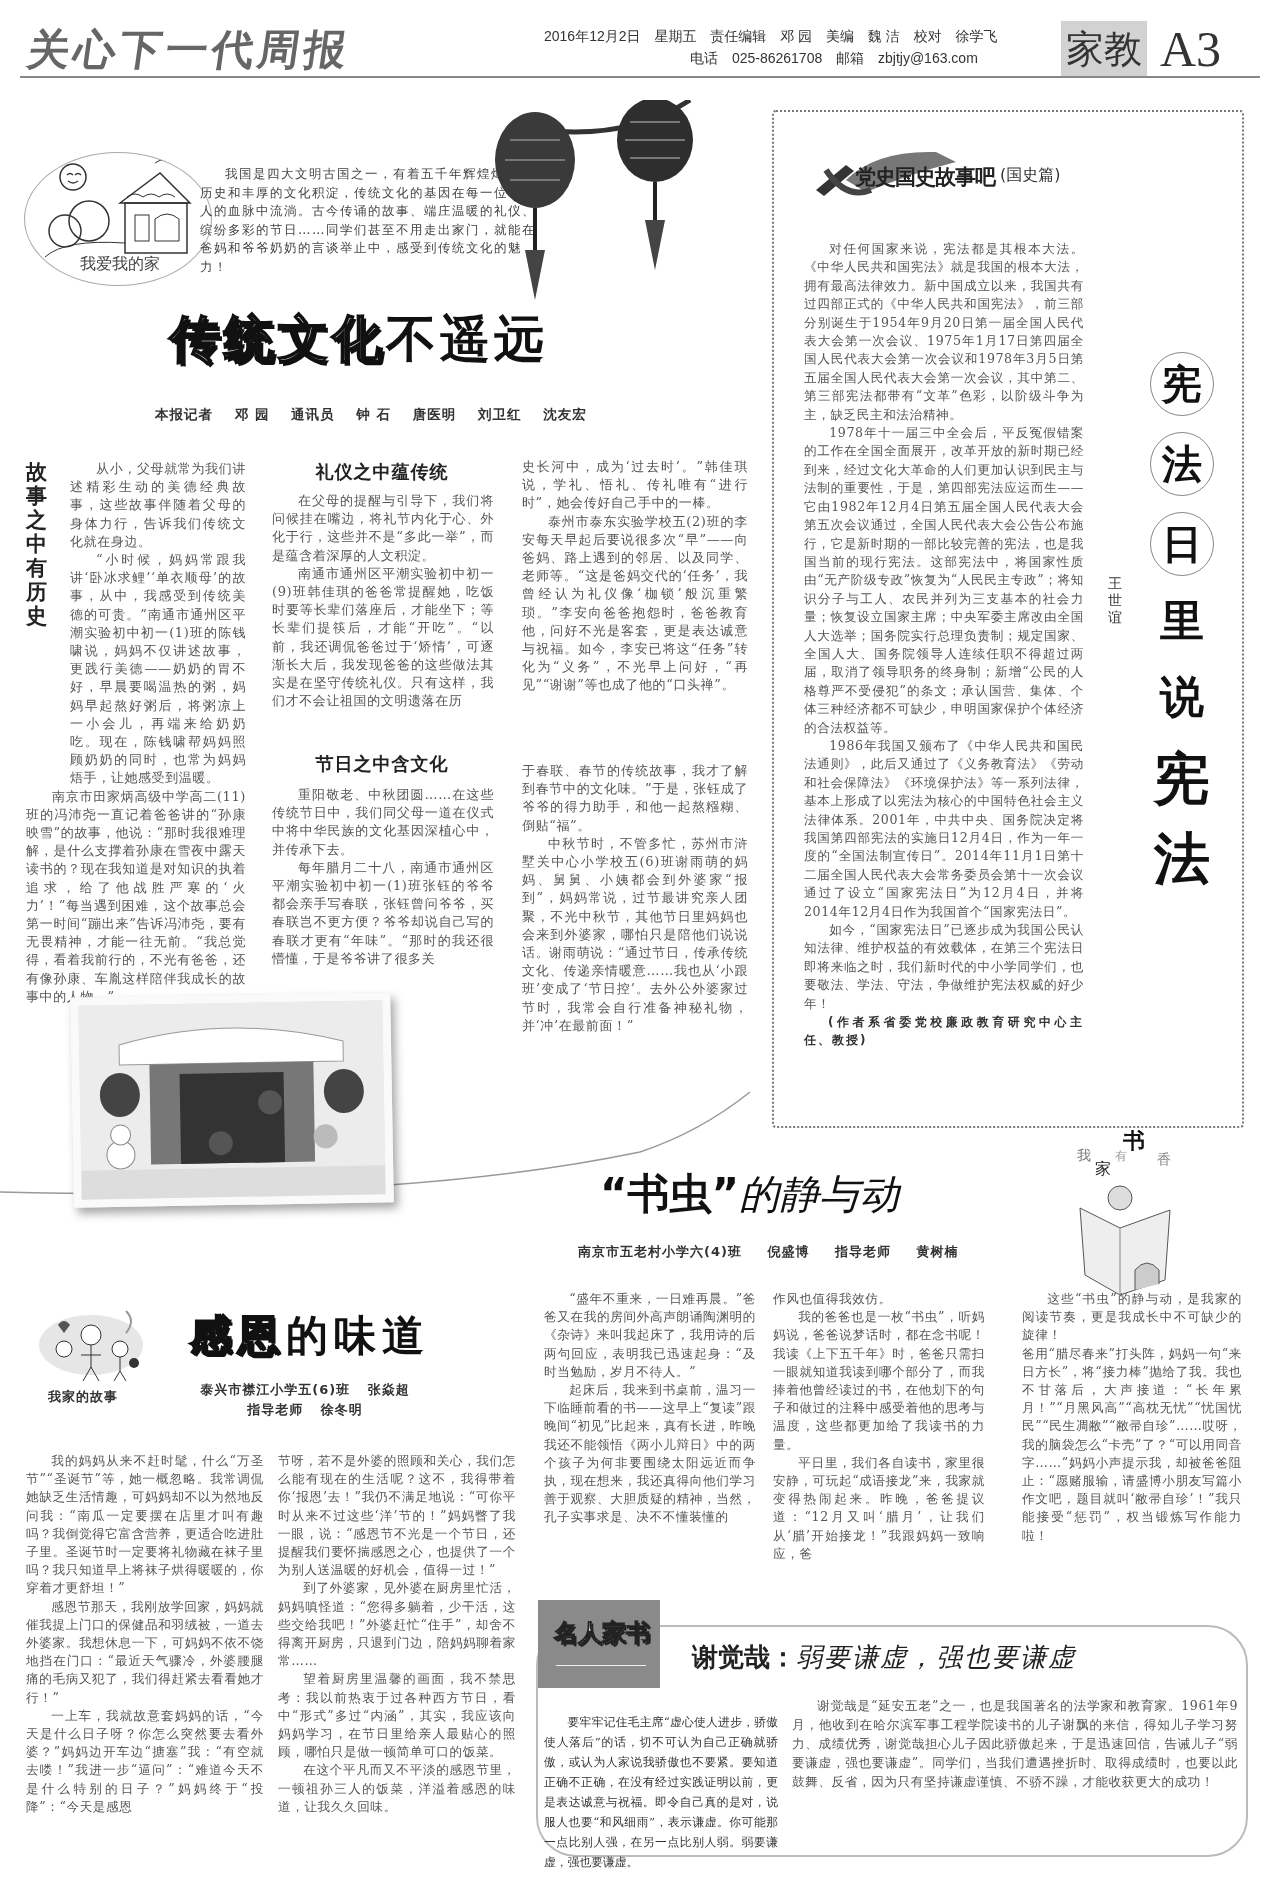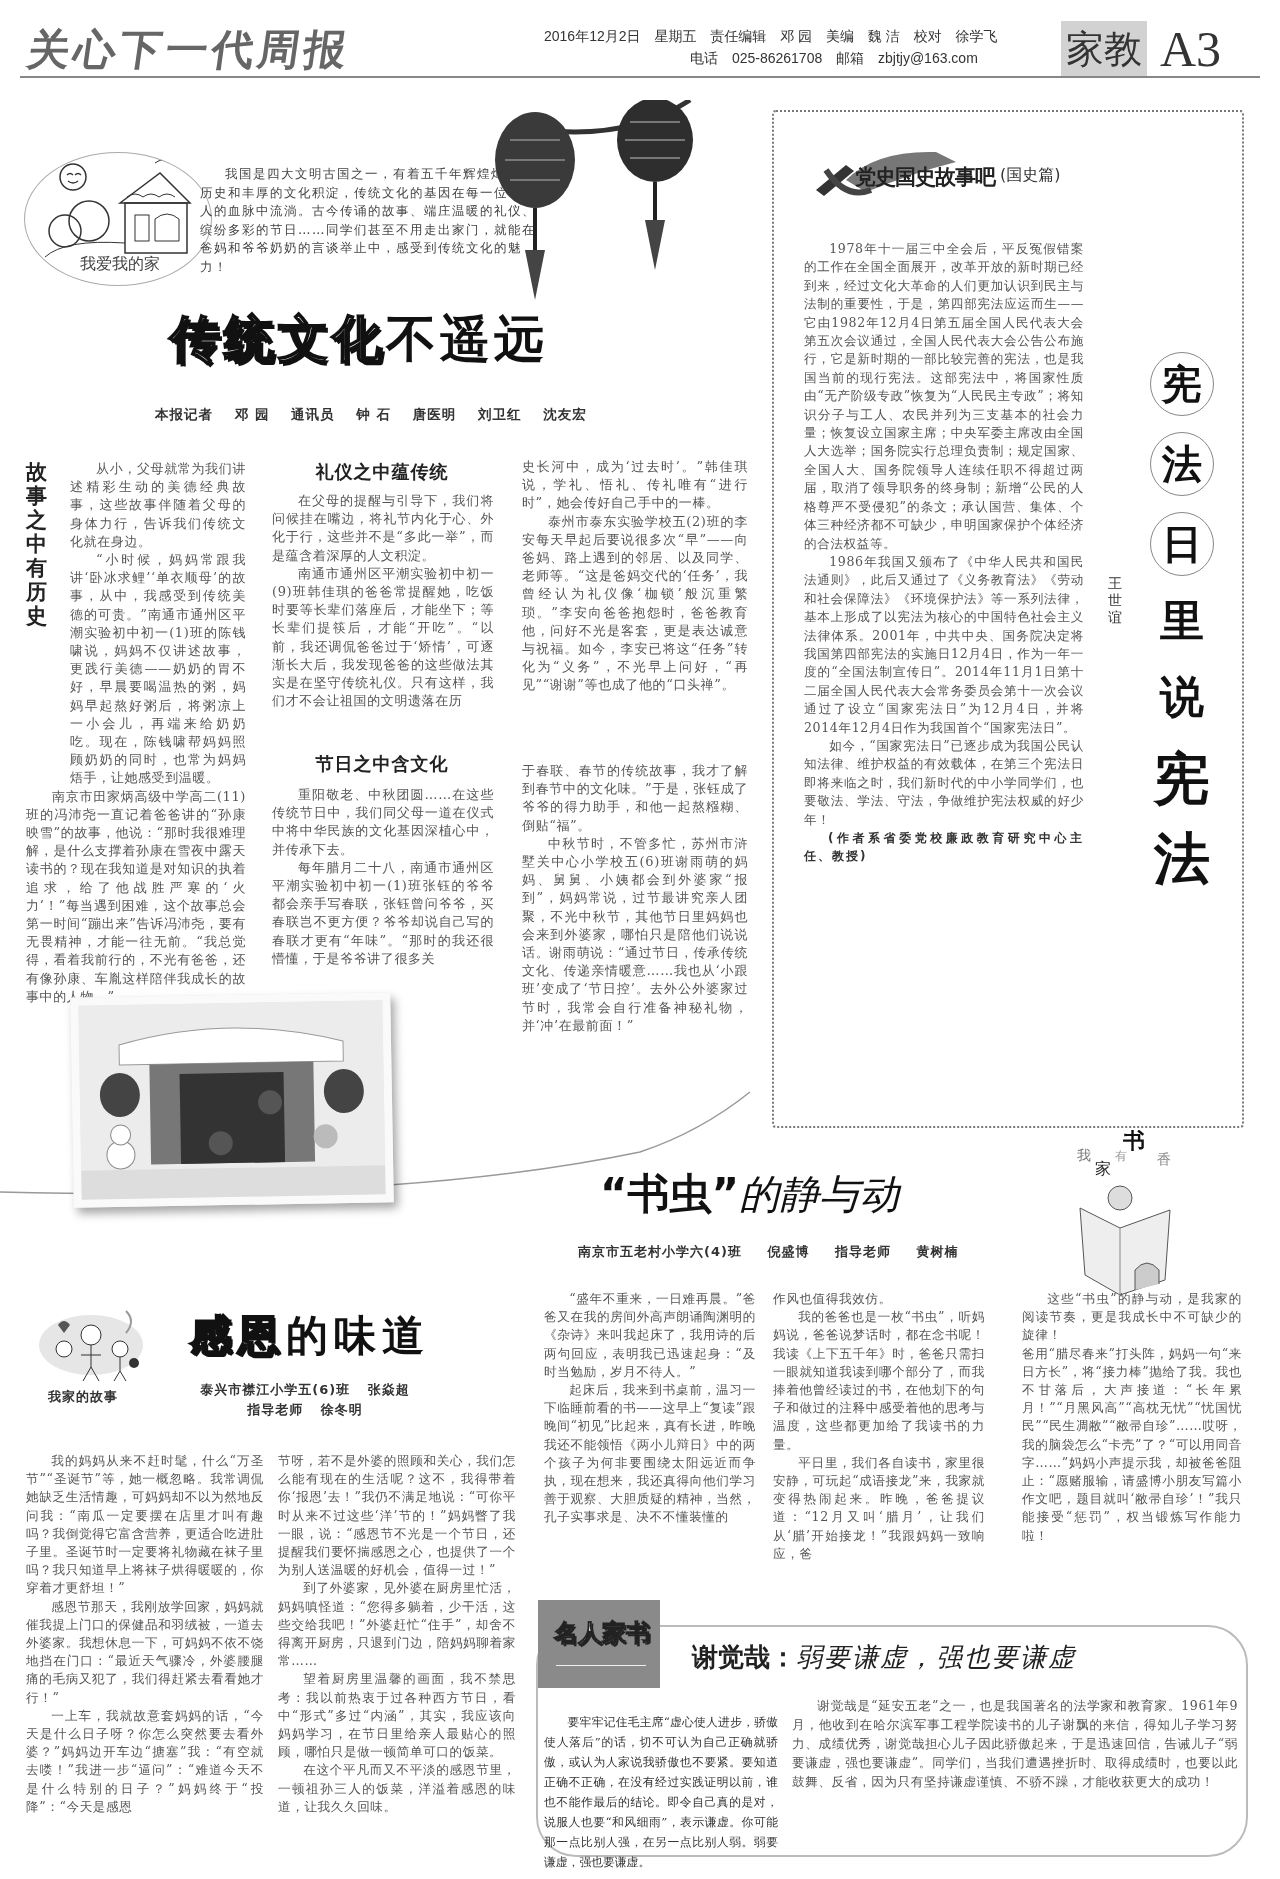--- a/index.html
+++ b/index.html
@@ -204,20 +204,21 @@
 <div class="abs frame"></div>
 <svg class="abs party-logo" viewBox="0 0 170 62">
   <path d="M40 40 q30 -30 90 -28 l20 10 q-40 10 -90 30 z" fill="#777"></path>
   <path d="M10 50 l30 -25 l8 6 l-30 25 z" fill="#333"></path>
   <path d="M20 30 q20 30 45 20" fill="none" stroke="#444" stroke-width="6"></path>
 </svg>
 <div class="abs party-title">党史国史故事吧</div>
 <div class="abs party-sub">(国史篇)</div>
 
 <div class="abs col" style="left:804px; top:240px; width:280px; font-size:12.6px; line-height:18.4px;">
+  <p>对任何国家来说，宪法都是其根本大法。《中华人民共和国宪法》就是我国的根本大法，拥有最高法律效力。新中国成立以来，我国共有过四部正式的《中华人民共和国宪法》，前三部分别诞生于1954年9月20日第一届全国人民代表大会第一次会议、1975年1月17日第四届全国人民代表大会第一次会议和1978年3月5日第五届全国人民代表大会第一次会议，其中第二、第三部宪法都带有“文革”色彩，以阶级斗争为主，缺乏民主和法治精神。</p>
   <p>1978年十一届三中全会后，平反冤假错案的工作在全国全面展开，改革开放的新时期已经到来，经过文化大革命的人们更加认识到民主与法制的重要性，于是，第四部宪法应运而生——它由1982年12月4日第五届全国人民代表大会第五次会议通过，全国人民代表大会公告公布施行，它是新时期的一部比较完善的宪法，也是我国当前的现行宪法。这部宪法中，将国家性质由“无产阶级专政”恢复为“人民民主专政”；将知识分子与工人、农民并列为三支基本的社会力量；恢复设立国家主席；中央军委主席改由全国人大选举；国务院实行总理负责制；规定国家、全国人大、国务院领导人连续任职不得超过两届，取消了领导职务的终身制；新增“公民的人格尊严不受侵犯”的条文；承认国营、集体、个体三种经济都不可缺少，申明国家保护个体经济的合法权益等。</p>
   <p>1986年我国又颁布了《中华人民共和国民法通则》，此后又通过了《义务教育法》《劳动和社会保障法》《环境保护法》等一系列法律，基本上形成了以宪法为核心的中国特色社会主义法律体系。2001年，中共中央、国务院决定将我国第四部宪法的实施日12月4日，作为一年一度的“全国法制宣传日”。2014年11月1日第十二届全国人民代表大会常务委员会第十一次会议通过了设立“国家宪法日”为12月4日，并将2014年12月4日作为我国首个“国家宪法日”。</p>
   <p>如今，“国家宪法日”已逐步成为我国公民认知法律、维护权益的有效载体，在第三个宪法日即将来临之时，我们新时代的中小学同学们，也要敬法、学法、守法，争做维护宪法权威的好少年！</p>
   <p class="author-note">(作者系省委党校廉政教育研究中心主任、教授)</p>
 </div>
 
 <div class="abs seal" style="left:1150px; top:352px;">宪</div>
 <div class="abs seal" style="left:1150px; top:432px;">法</div>
 <div class="abs seal" style="left:1150px; top:512px;">日</div>
 <div class="abs vchar" style="left:1150px; top:592px;">里</div>
@@ -299,16 +300,16 @@
   <p>在这个平凡而又不平淡的感恩节里，一顿祖孙三人的饭菜，洋溢着感恩的味道，让我久久回味。</p>
 </div>
 
 <div class="abs letters-box"></div>
 <div class="abs letters-tag"></div>
 <div class="abs letters-tag-text">名人家书</div>
 <div class="abs letters-tag-line"></div>
 <div class="abs letters-title">
   <b>谢觉哉：</b><i>弱要谦虚，强也要谦虚</i>
 </div>
-<div class="abs letter-quote">要牢牢记住毛主席“虚心使人进步，骄傲使人落后”的话，切不可认为自己正确就骄傲，或认为人家说我骄傲也不要紧。要知道正确不正确，在没有经过实践证明以前，谁也不能作最后的结论。即令自己真的是对，说服人也要“和风细雨”，表示谦虚。你可能那一点比别人强，在另一点比别人弱。弱要谦虚，强也要谦虚。</div>
+<div class="abs letter-quote">要牢牢记住毛主席“虚心使人进步，骄傲使人落后”的话，切不可认为自己正确就骄傲，或认为人家说我骄傲也不要紧。要知道正确不正确，在没有经过实践证明以前，更是表达诚意与祝福。即令自己真的是对，说服人也要“和风细雨”，表示谦虚。你可能那一点比别人强，在另一点比别人弱。弱要谦虚，强也要谦虚。</div>
 <div class="abs col letter-body" style="font-size:12.6px; line-height:19px;">
   <p>谢觉哉是“延安五老”之一，也是我国著名的法学家和教育家。1961年9月，他收到在哈尔滨军事工程学院读书的儿子谢飘的来信，得知儿子学习努力、成绩优秀，谢觉哉担心儿子因此骄傲起来，于是迅速回信，告诫儿子“弱要谦虚，强也要谦虚”。同学们，当我们遭遇挫折时、取得成绩时，也要以此鼓舞、反省，因为只有坚持谦虚谨慎、不骄不躁，才能收获更大的成功！</p>
 </div>
 
 </body></html>

